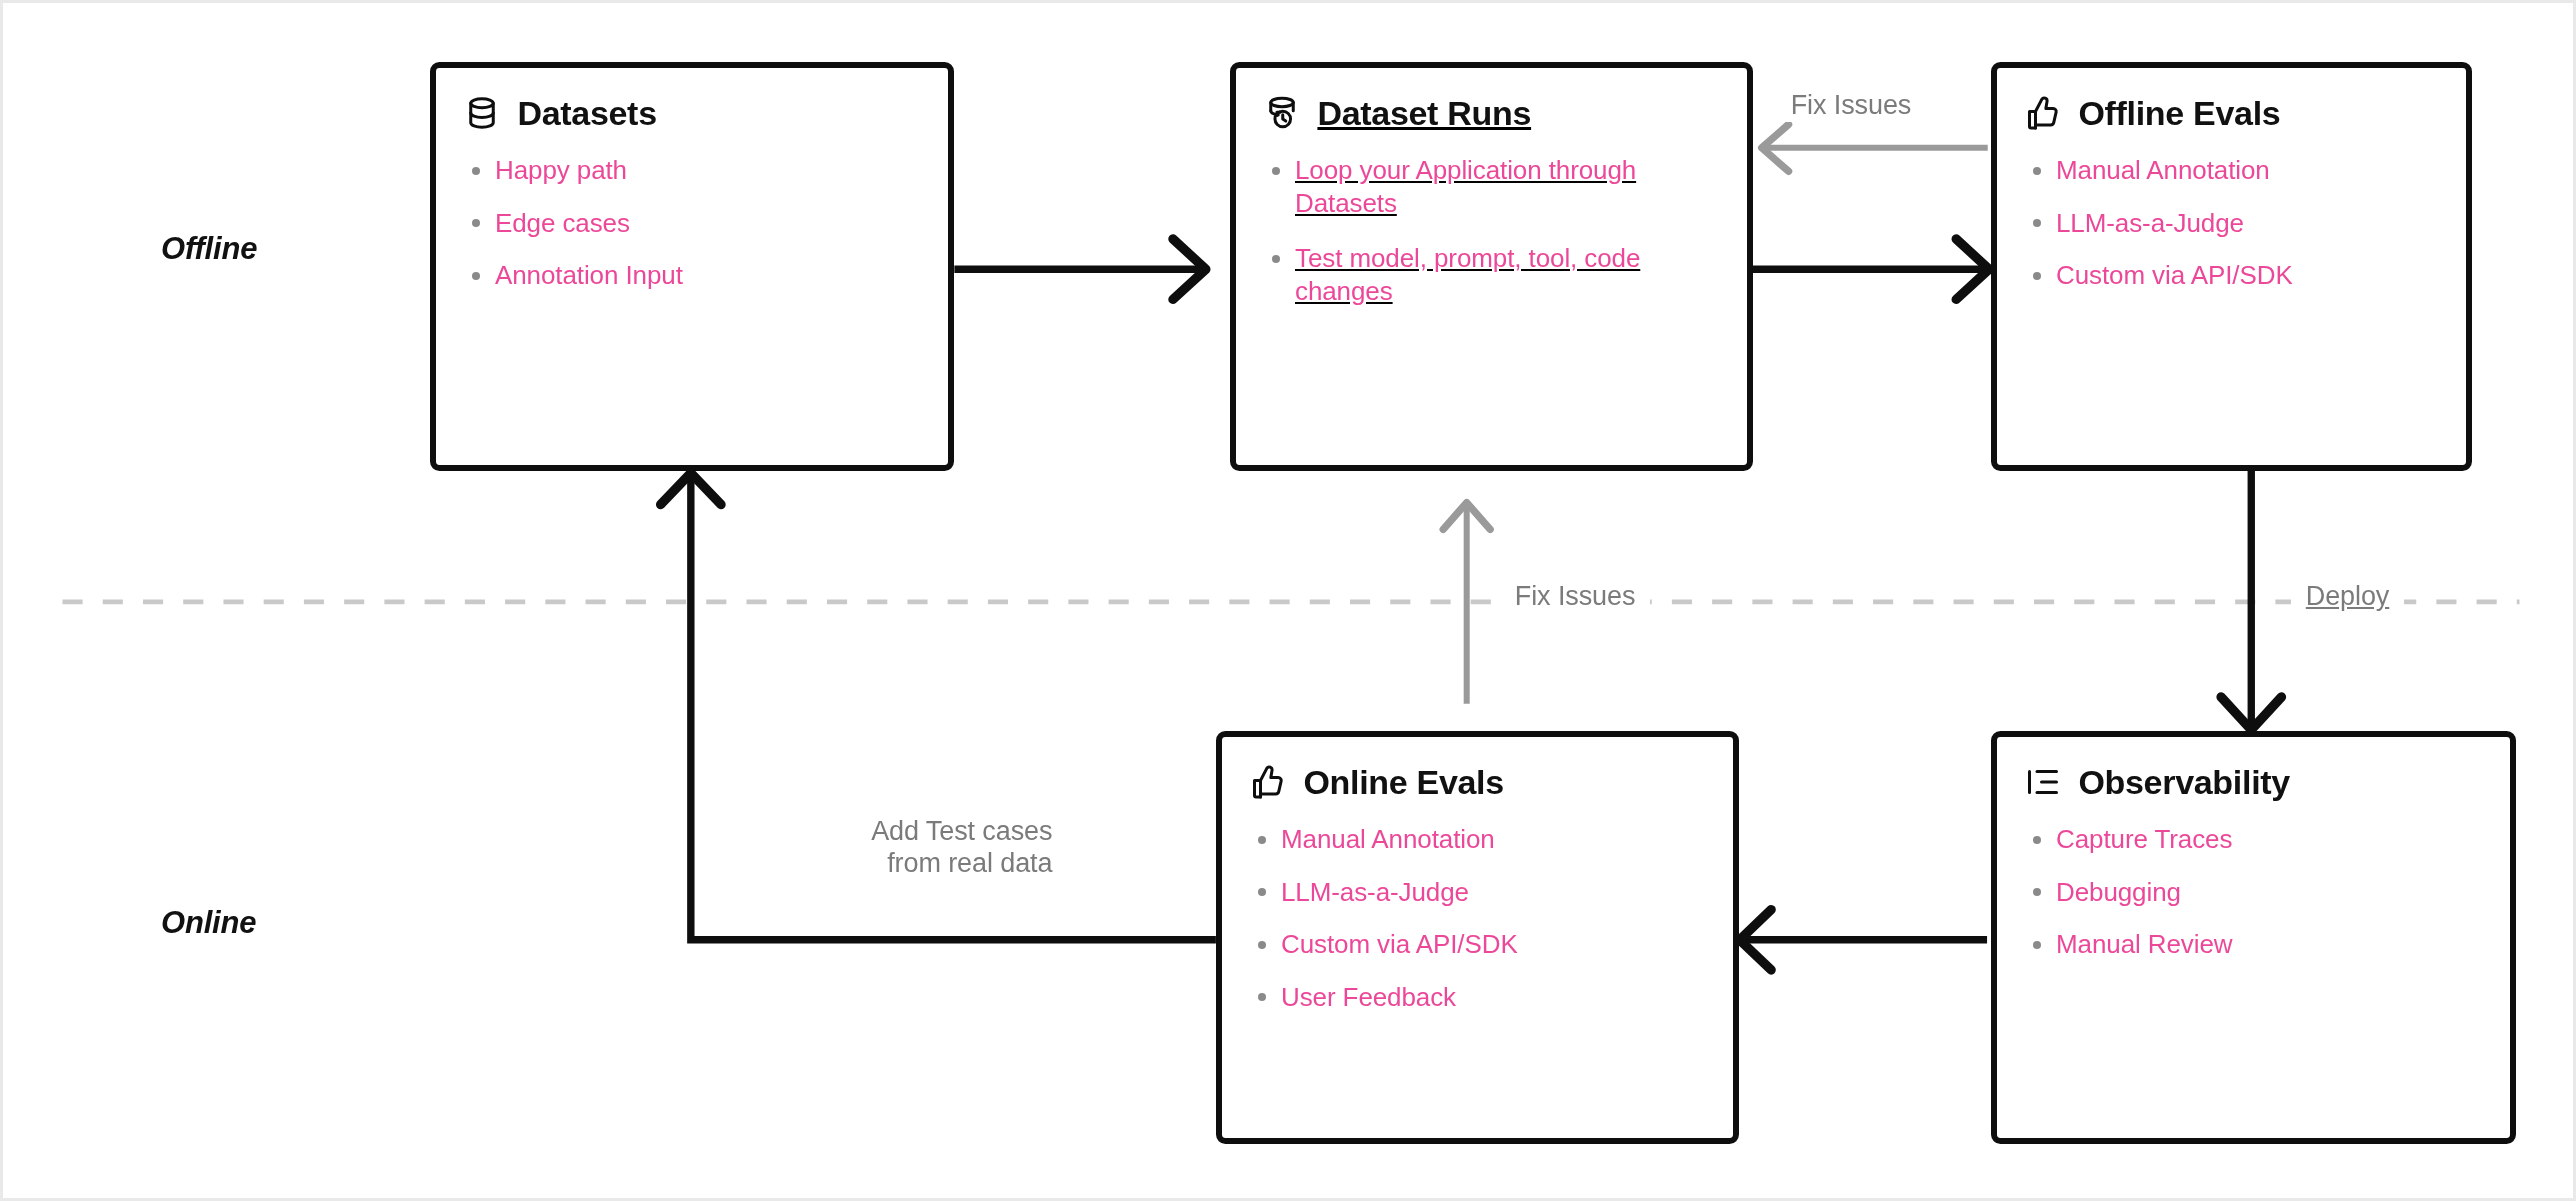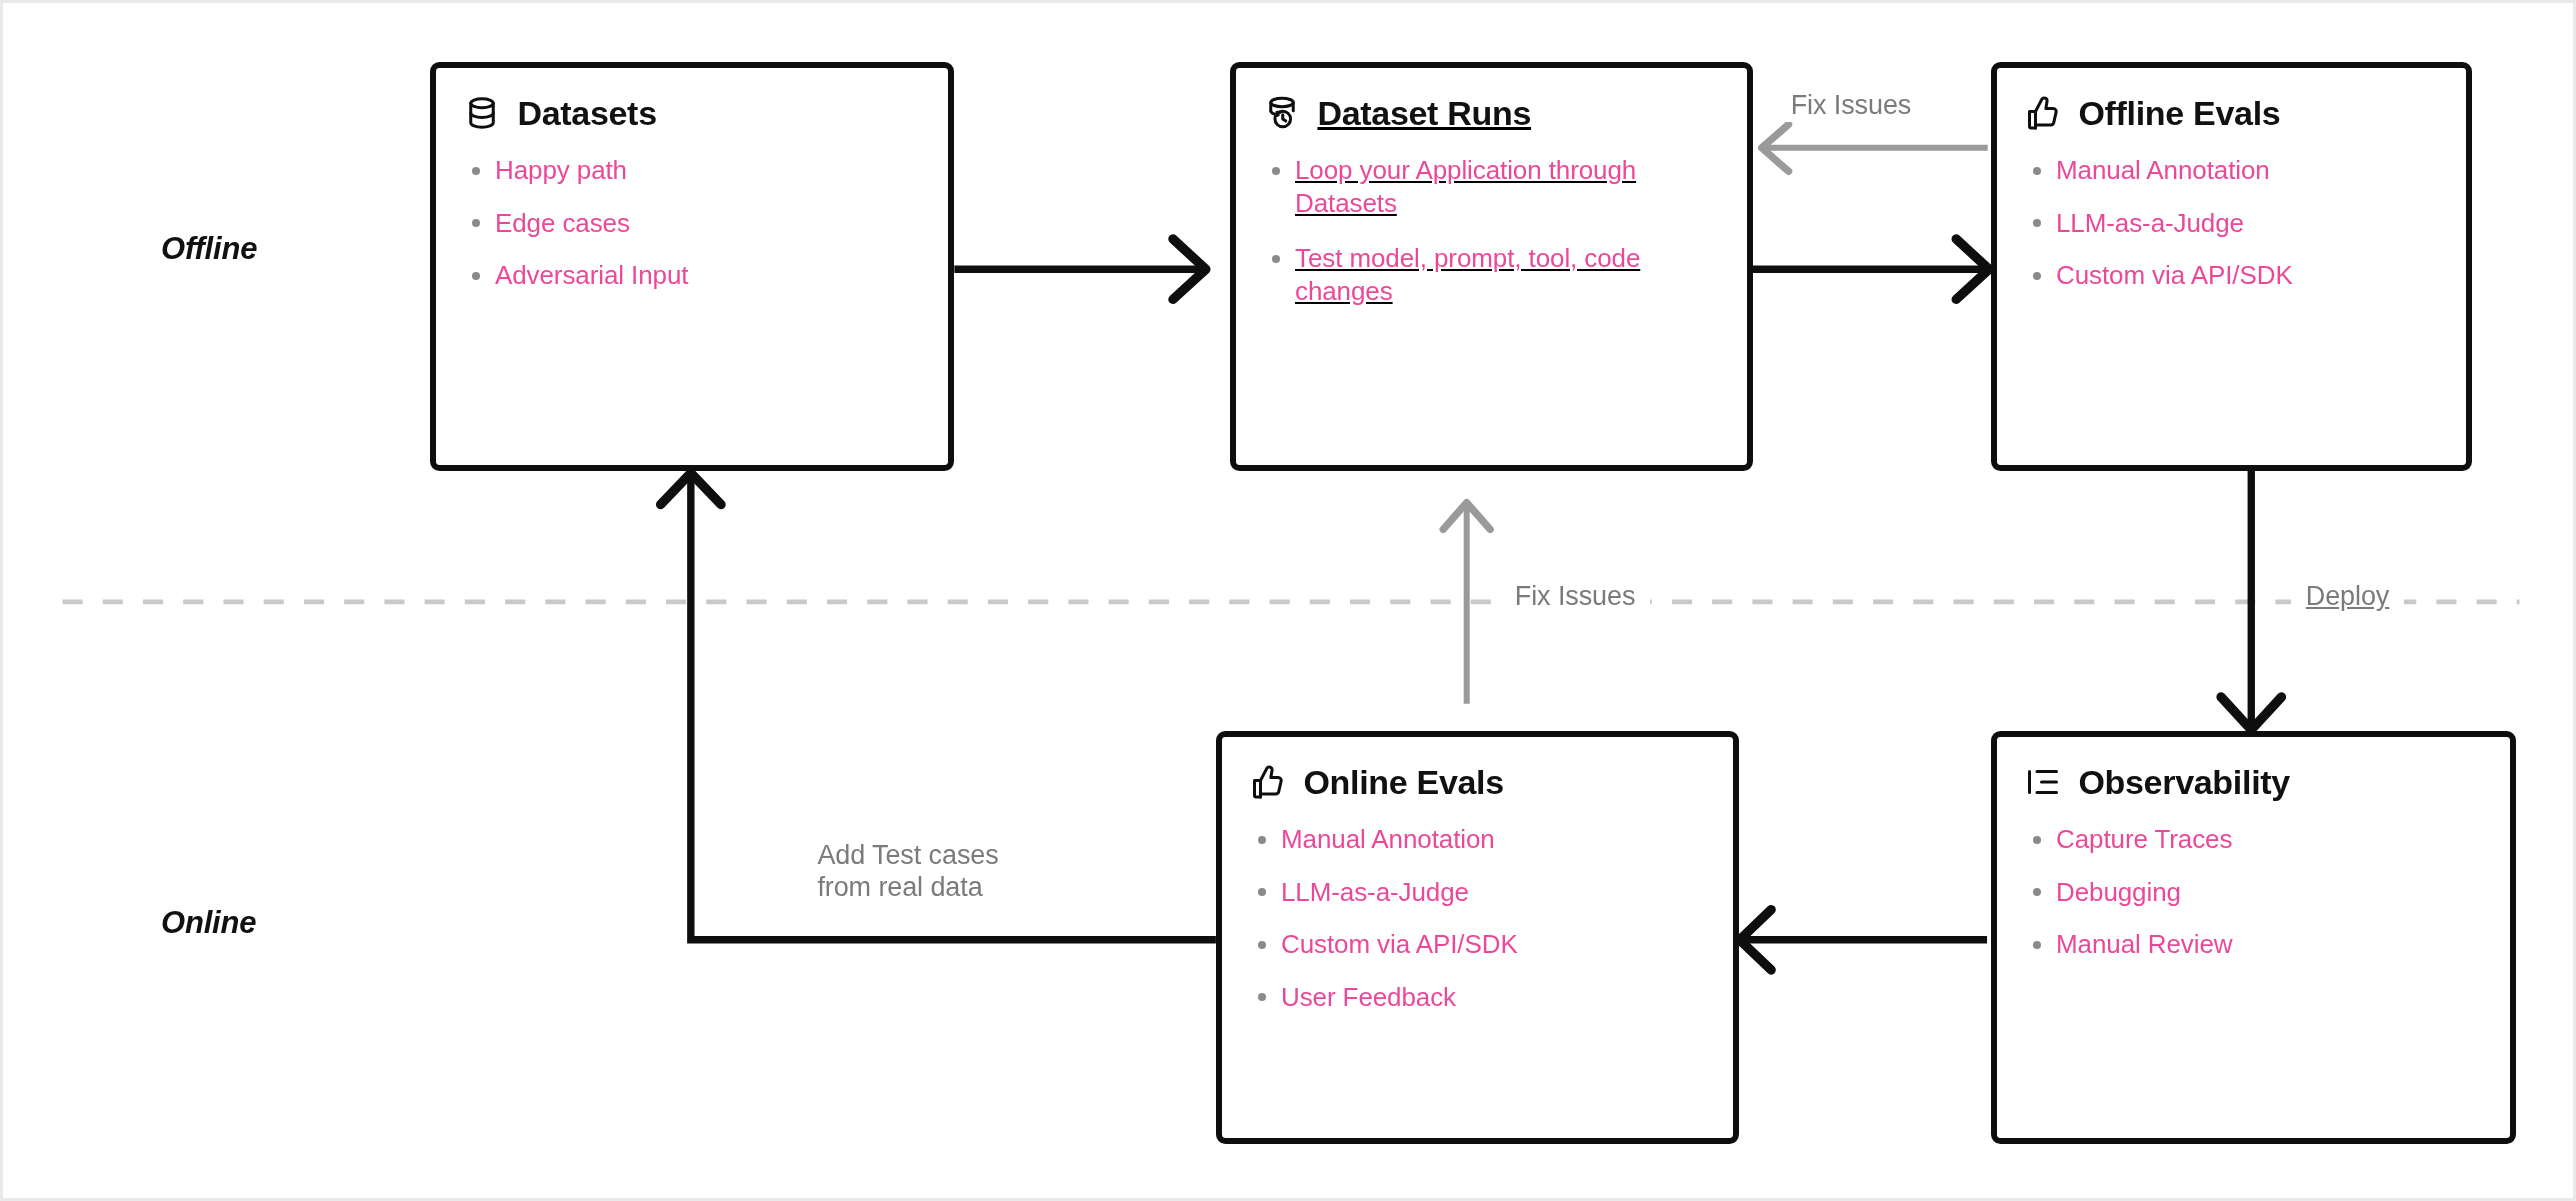--- a/index.html
+++ b/index.html
@@ -95,22 +95,22 @@
     color:#7b7b7b;
     letter-spacing:-0.1px;
     z-index:5;
     background:#ffffff;
     line-height:1.18;
   }
   #label-fix-issues-top{left:1781px;top:87px;padding:0 6.7px;}
   #label-fix-issues-mid{left:1497px;top:578px;padding:0 14.8px;}
   #label-deploy{left:2288px;top:578px;padding:0 14.8px;text-decoration:underline;}
   #label-add-test-cases{
-    left:809px;top:837px;width:235px;
-    text-align:left;padding:0 5.4px;
+    left:809px;top:813px;width:235px;
+    text-align:right;padding:0 5.4px;
   }
 </style>
 </head>
 <body>
 
 <div id="canvas">
 
   <svg id="wires" viewBox="0 0 3840 1791" xmlns="http://www.w3.org/2000/svg">
 
     <line x1="88" y1="893" x2="3752" y2="893" stroke="#c9c9c9" stroke-width="7" stroke-dasharray="30 30" stroke-linecap="butt"></line>
@@ -172,21 +172,21 @@
           <ellipse cx="12" cy="5.5" rx="7.5" ry="3"></ellipse>
           <path d="M4.5 5.5v13c0 1.66 3.36 3 7.5 3s7.5-1.34 7.5-3v-13"></path>
           <path d="M4.5 12c0 1.66 3.36 3 7.5 3s7.5-1.34 7.5-3"></path>
         </svg>
       </span>
       <span class="card-title">Datasets</span>
     </div>
     <ul class="bullets">
       <li>Happy path</li>
       <li>Edge cases</li>
-      <li>Adversarial Input</li>
+      <li>Annotation Input</li>
     </ul>
   </div>
 
   <div class="card" id="card-dataset-runs">
     <div class="card-head">
       <span class="card-icon">
         <svg viewBox="0 0 24 24" fill="none" stroke="#0e0e0e" stroke-width="2" stroke-linecap="round" stroke-linejoin="round">
           <ellipse cx="12" cy="5" rx="7.5" ry="2.8"></ellipse>
           <path d="M4.5 5v5.5"></path>
           <path d="M19.5 5v5.5"></path>

